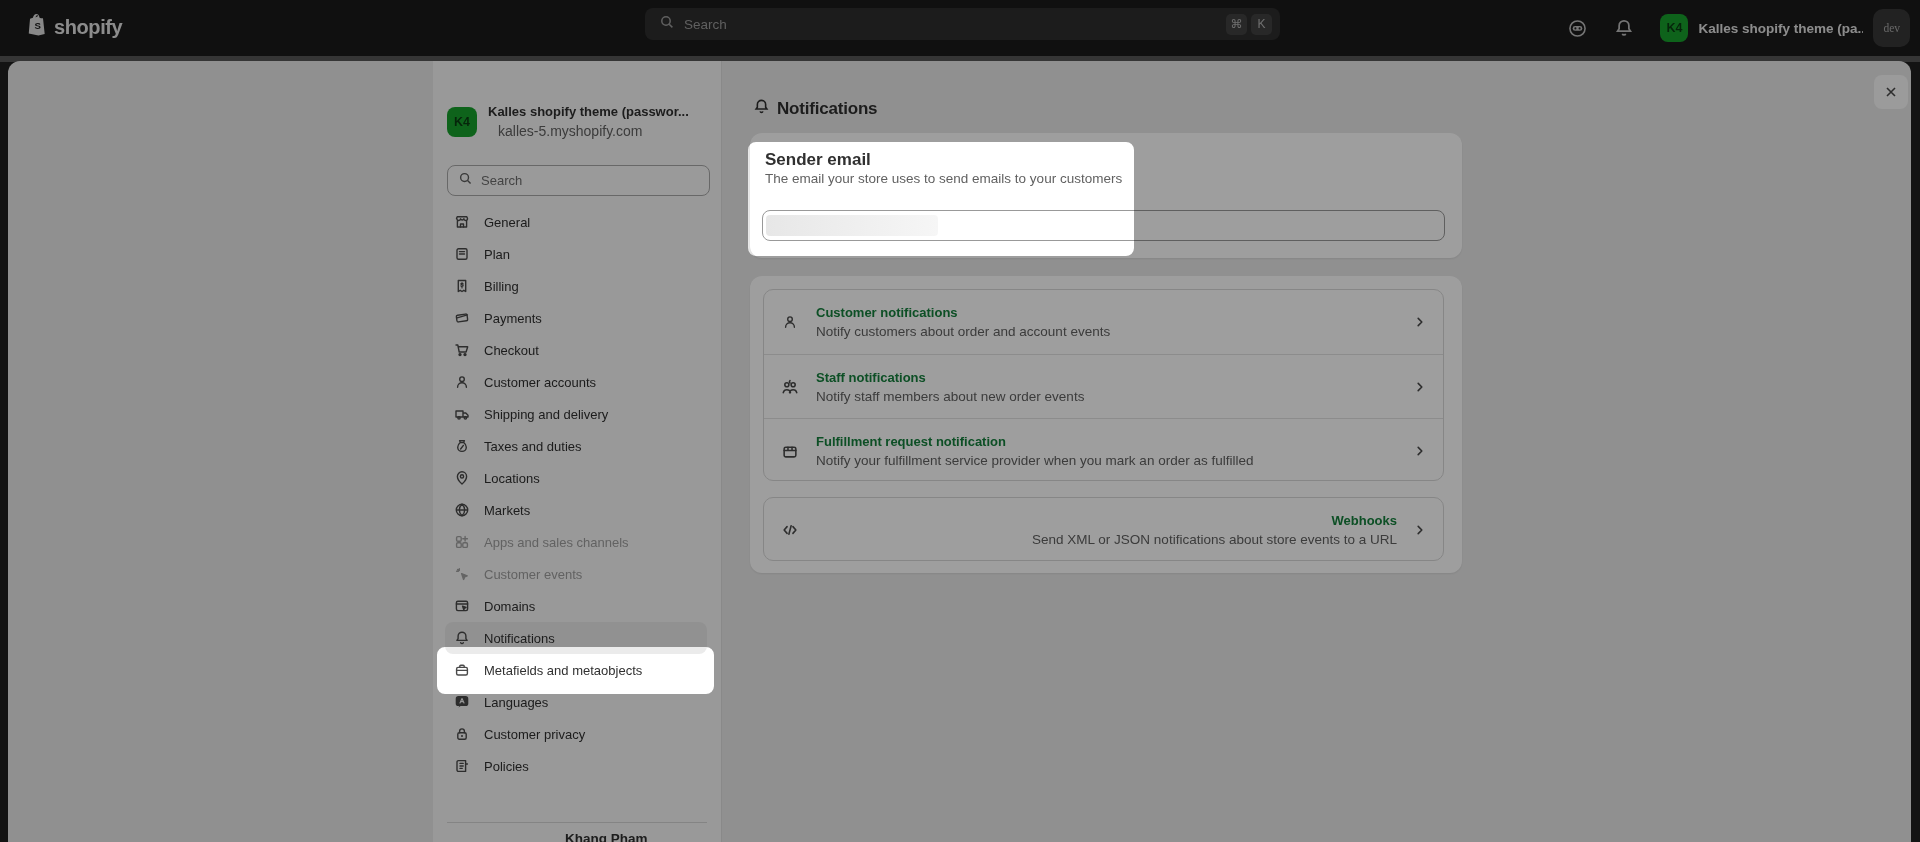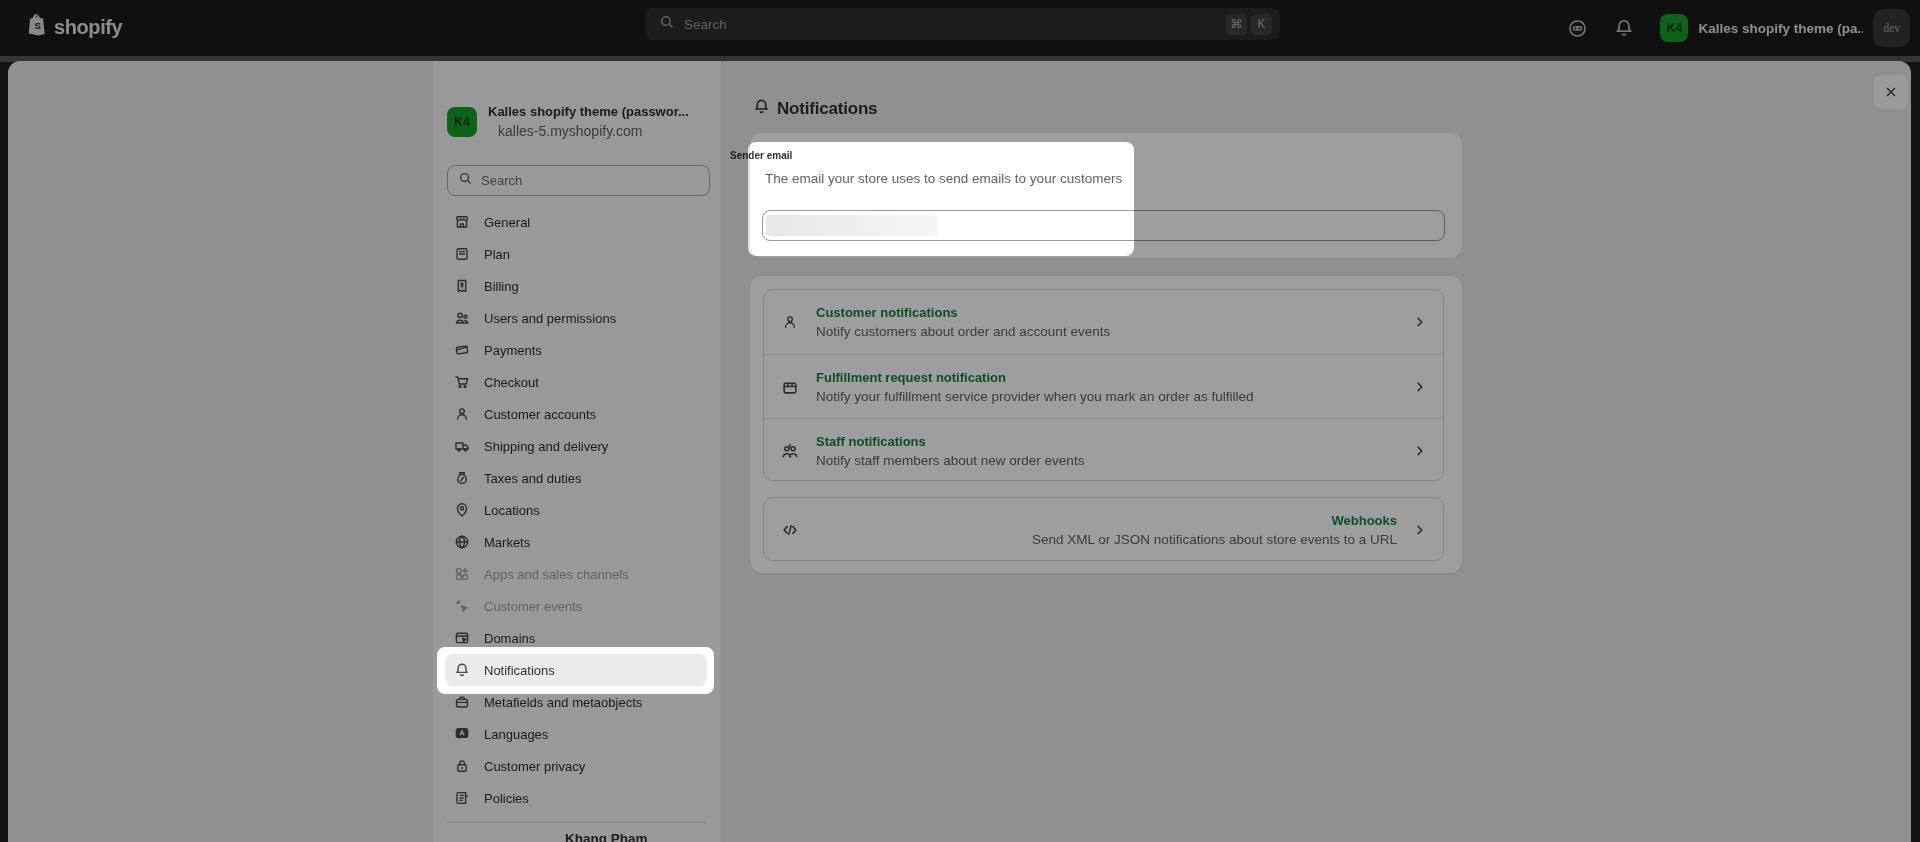--- a/index.html
+++ b/index.html
@@ -53,21 +53,21 @@
   .nav-item.active .nav-label{font-weight:500;}
   .spotlight-box{position:absolute;left:437px;top:647px;width:277px;height:47px;background:#fff;
                  border-radius:8px;}
   .sb-divider{position:absolute;left:447px;top:822px;width:260px;height:1px;background:#d6d6d6;}
   .sb-footer{position:absolute;left:565px;top:831px;font-size:13.5px;font-weight:600;color:#303030;}
   
   .main-header{position:absolute;left:753px;top:98px;display:flex;align-items:center;gap:7px;color:#303030;}
   .main-title{font-size:17px;font-weight:700;letter-spacing:-.2px;}
   .card{position:absolute;background:#fff;border-radius:12px;box-shadow:0 1px 2px rgba(0,0,0,.08);}
   .card-sender{left:750px;top:133px;width:712px;height:125px;}
-  .sender-label{position:absolute;left:730px;top:150px;font-size:10px;font-weight:700;color:#303030;}
+  .sender-label{position:absolute;left:765px;top:150px;font-size:17px;font-weight:700;color:#303030;}
   .sender-desc{position:absolute;left:765px;top:171px;font-size:13.5px;color:#616161;}
   .sender-input{position:absolute;left:762px;top:210px;width:683px;height:31px;box-sizing:border-box;
                 background:#fff;border:1px solid #999;border-radius:8px;}
   .redaction{position:absolute;left:766px;top:215px;width:172px;height:21px;border-radius:4px;
              background:linear-gradient(90deg,#e7e7e7,#f6f6f6);}
   .card-list{left:750px;top:276px;width:712px;height:297px;}
   .list-box{position:absolute;left:13px;width:681px;box-sizing:border-box;border:1px solid #d9d9d9;
             border-radius:10px;background:#fff;overflow:hidden;}
   .box-top{top:13px;height:192px;}
   .box-webhooks{top:221px;height:64px;text-align:right;}
@@ -180,31 +180,20 @@
           <svg width="16" height="16" viewBox="0 0 16 16" fill="none" stroke="currentColor" stroke-width="1.4" stroke-linecap="round" stroke-linejoin="round">
             <path d="M4.3 2.5h7.4v11l-1.85-1.2L8 13.5l-1.85-1.2L4.3 13.5Z"></path>
             <path d="M8 4.6v1m0 3.4v1M9.2 5.9c0-.7-2.4-.8-2.4.2s2.4.5 2.4 1.5-2.4 1-2.4.2" stroke-width="1.1"></path>
           </svg>
         </span>
         <span class="nav-label">Billing</span>
       </div>
       <div class="nav-item">
         <span class="nav-icon">
           <svg width="16" height="16" viewBox="0 0 16 16" fill="none" stroke="currentColor" stroke-width="1.4" stroke-linecap="round" stroke-linejoin="round">
-            <circle cx="6" cy="5.4" r="2.1"></circle>
-            <path d="M2.5 13a3.6 3.6 0 0 1 7 0Z"></path>
-            <circle cx="11.4" cy="6.8" r="1.6"></circle>
-            <path d="M10.8 10.8a2.6 2.6 0 0 1 3 2.2h-3"></path>
-          </svg>
-        </span>
-        <span class="nav-label">Users and permissions</span>
-      </div>
-      <div class="nav-item">
-        <span class="nav-icon">
-          <svg width="16" height="16" viewBox="0 0 16 16" fill="none" stroke="currentColor" stroke-width="1.4" stroke-linecap="round" stroke-linejoin="round">
             <rect x="2.6" y="4.6" width="10.8" height="6.8" rx="1.4" transform="rotate(-8 8 8)"></rect>
             <path d="M3.2 7.2l10.6-1.5" transform="rotate(-8 8 8)"></path>
           </svg>
         </span>
         <span class="nav-label">Payments</span>
       </div>
       <div class="nav-item">
         <span class="nav-icon">
           <svg width="16" height="16" viewBox="0 0 16 16" fill="none" stroke="currentColor" stroke-width="1.4" stroke-linecap="round" stroke-linejoin="round">
             <path d="M2 3h1.8L5.2 10h6.9L13.7 4.8H4.4"></path>
@@ -371,45 +360,45 @@
           </span>
           <span class="row-chevron">
             <svg width="16" height="16" viewBox="0 0 16 16" fill="none" stroke="currentColor" stroke-width="1.4" stroke-linecap="round" stroke-linejoin="round">
               <path d="m6.2 4.4 3.6 3.6-3.6 3.6" stroke-width="1.6"></path>
             </svg>
           </span>
         </div>
         <div class="list-row">
           <span class="row-icon">
             <svg width="18" height="18" viewBox="0 0 16 16" fill="none" stroke="currentColor" stroke-width="1.4" stroke-linecap="round" stroke-linejoin="round">
-              <rect x="2.8" y="4.6" width="10.4" height="8.6" rx="1.5"></rect>
-              <path d="M2.8 7.6h10.4M6.2 4.6v3M9.8 4.6v3"></path>
+              <circle cx="5.2" cy="6" r="1.8"></circle>
+              <circle cx="10.8" cy="6" r="1.8"></circle>
+              <path d="M2 13a3.3 3.3 0 0 1 6.4 0M7.6 13a3.3 3.3 0 0 1 6.4 0M8 4.4a1.6 1.6 0 0 1 0-2.2"></path>
             </svg>
           </span>
           <span class="row-texts">
-            <div class="row-title">Fulfillment request notification</div>
-            <div class="row-desc">Notify your fulfillment service provider when you mark an order as fulfilled</div>
+            <div class="row-title">Staff notifications</div>
+            <div class="row-desc">Notify staff members about new order events</div>
           </span>
           <span class="row-chevron">
             <svg width="16" height="16" viewBox="0 0 16 16" fill="none" stroke="currentColor" stroke-width="1.4" stroke-linecap="round" stroke-linejoin="round">
               <path d="m6.2 4.4 3.6 3.6-3.6 3.6" stroke-width="1.6"></path>
             </svg>
           </span>
         </div>
         <div class="list-row">
           <span class="row-icon">
             <svg width="18" height="18" viewBox="0 0 16 16" fill="none" stroke="currentColor" stroke-width="1.4" stroke-linecap="round" stroke-linejoin="round">
-              <circle cx="5.2" cy="6" r="1.8"></circle>
-              <circle cx="10.8" cy="6" r="1.8"></circle>
-              <path d="M2 13a3.3 3.3 0 0 1 6.4 0M7.6 13a3.3 3.3 0 0 1 6.4 0M8 4.4a1.6 1.6 0 0 1 0-2.2"></path>
+              <rect x="2.8" y="4.6" width="10.4" height="8.6" rx="1.5"></rect>
+              <path d="M2.8 7.6h10.4M6.2 4.6v3M9.8 4.6v3"></path>
             </svg>
           </span>
           <span class="row-texts">
-            <div class="row-title">Staff notifications</div>
-            <div class="row-desc">Notify staff members about new order events</div>
+            <div class="row-title">Fulfillment request notification</div>
+            <div class="row-desc">Notify your fulfillment service provider when you mark an order as fulfilled</div>
           </span>
           <span class="row-chevron">
             <svg width="16" height="16" viewBox="0 0 16 16" fill="none" stroke="currentColor" stroke-width="1.4" stroke-linecap="round" stroke-linejoin="round">
               <path d="m6.2 4.4 3.6 3.6-3.6 3.6" stroke-width="1.6"></path>
             </svg>
           </span>
         </div>
       </div>
     <div class="list-box box-webhooks" id="webhooks-box">
         <div class="list-row">

